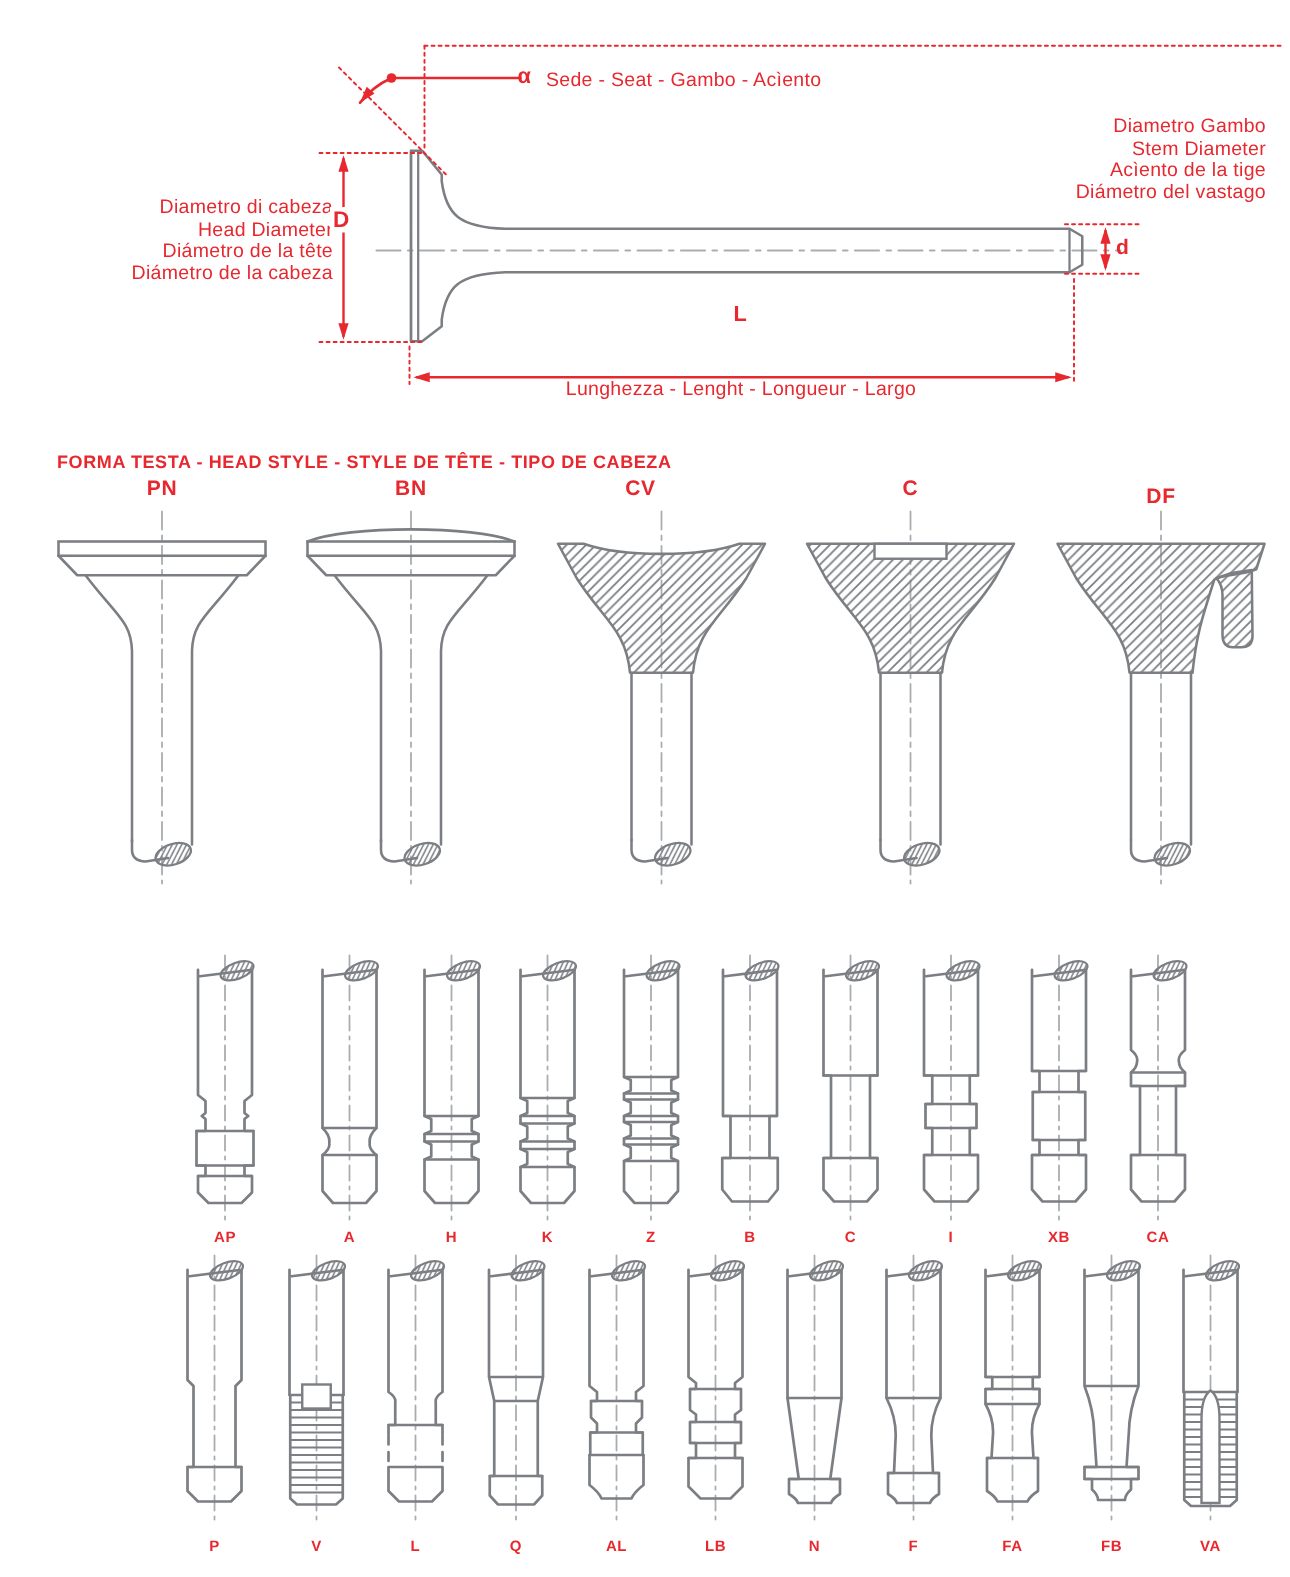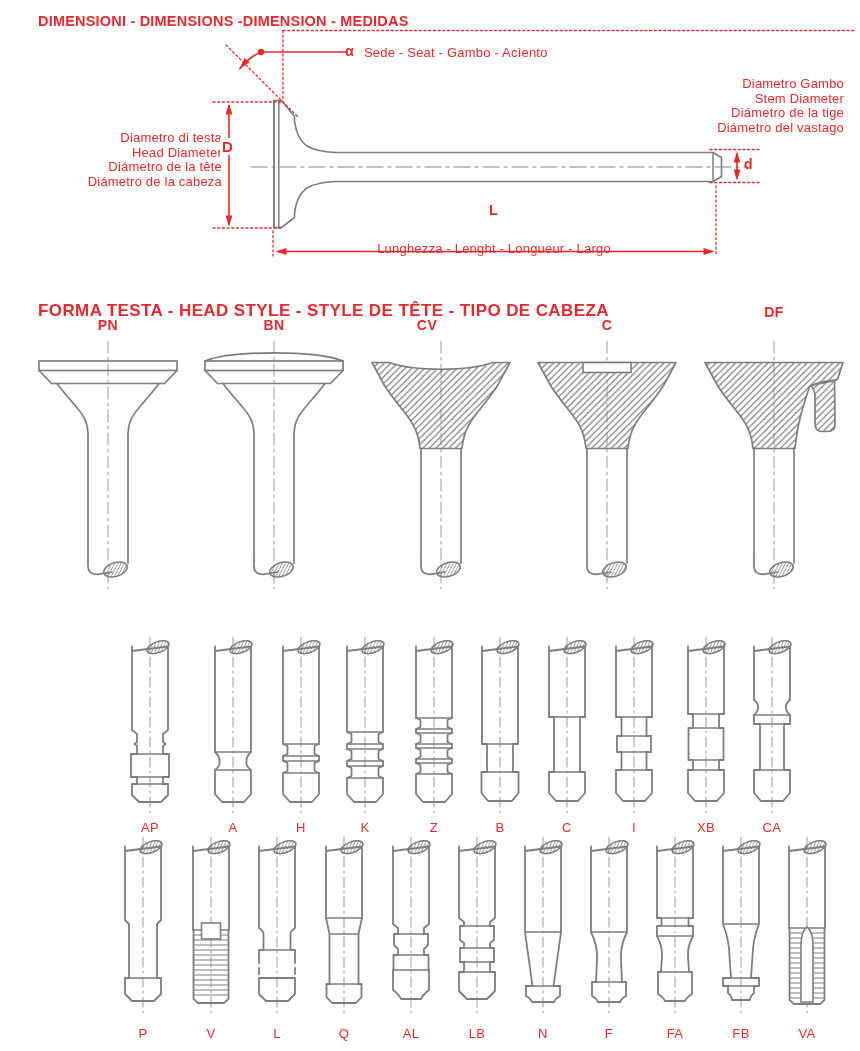--- a/index.html
+++ b/index.html
@@ -2,30 +2,30 @@
 <html style="--red: #e7282f;"><head>
 <meta charset="utf-8">
 <style>
   :root{--red:#e7282f}
   html,body{margin:0;padding:0;background:#fff}
   .page{position:relative;width:860px;height:1051px;background:#fff;overflow:hidden;
         font-family:"Liberation Sans",sans-serif}
   #art{position:absolute;left:0;top:0}
   .t{position:absolute;margin:0;color:var(--red);font-weight:700;white-space:nowrap}
   .title1{font-size:14.5px;letter-spacing:.2px}
-  .title23{font-size:17px;letter-spacing:.4px}
+  .title23{font-size:12px;letter-spacing:.4px}
   .ann{position:absolute;color:var(--red);font-size:13px;white-space:nowrap;letter-spacing:.2px}
   .blk{position:absolute;color:var(--red);font-size:13px;line-height:14.6px;text-align:right;
        white-space:nowrap;letter-spacing:.2px}
   .blk span{display:block}
   .sym{position:absolute;color:var(--red);font-weight:700;font-size:15px;white-space:nowrap}
   .bgw{background:#fff;padding:0 2px}
   .cl{position:absolute;color:var(--red);font-weight:700;font-size:14px;transform:translateX(-50%);
       letter-spacing:.5px;white-space:nowrap}
-  .sl{position:absolute;color:var(--red);font-weight:400;font-size:13px;transform:translateX(-50%);
+  .sl{position:absolute;color:var(--red);font-weight:700;font-size:10px;transform:translateX(-50%);
       letter-spacing:.4px;white-space:nowrap}
 </style>
 </head>
 <body>
 
 <div class="page">
 
   <svg id="art" width="860" height="1051" viewBox="0 0 860 1051">
       <defs>
         <pattern id="hp" patternUnits="userSpaceOnUse" width="6.5" height="6.5">
@@ -298,50 +298,49 @@
         <path d="M789.5,978 H824.5" fill="none" stroke="#7b7e82" stroke-width="1.2" stroke-linejoin="round" stroke-linecap="round"></path>
         <path d="M789.5,983 H824.5" fill="none" stroke="#7b7e82" stroke-width="1.2" stroke-linejoin="round" stroke-linecap="round"></path>
         <path d="M789.5,988 H824.5" fill="none" stroke="#7b7e82" stroke-width="1.2" stroke-linejoin="round" stroke-linecap="round"></path>
         <path d="M789.5,993 H824.5" fill="none" stroke="#7b7e82" stroke-width="1.2" stroke-linejoin="round" stroke-linecap="round"></path>
         <path d="M789.5,998 H824.5" fill="none" stroke="#7b7e82" stroke-width="1.2" stroke-linejoin="round" stroke-linecap="round"></path>
         <path d="M801,1002 L801,946 Q801,931 807,927 Q813,931 813,946 L813,1002 Z" fill="#fff" stroke="#7b7e82" stroke-width="1.6"></path>
         <ellipse cx="815" cy="847.2" rx="11.5" ry="5.4" transform="rotate(-20 815 847.2)" fill="url(#hps)" stroke="#7b7e82" stroke-width="1.5"></ellipse>
       </g>
     </svg>
 
-  <h2 class="t title1" style="left:38px;top:13px">DIMENSIONI - DIMENSIONS -DIMENSION - MEDIDAS</h2>
 
   <span class="sym" style="left:345px;top:43px;font-size:14.5px">α</span>
   <span class="ann" style="left:364px;top:45px">Sede - Seat - Gambo - Acìento</span>
 
   <div class="blk" style="right:638px;top:131px">
-    <span>Diametro di testa</span>
+    <span>Diametro di cabeza</span>
     <span>Head Diameter</span>
     <span>Diámetro de la tête</span>
     <span>Diámetro de la cabeza</span>
   </div>
   <span class="sym bgw" style="left:220px;top:138px">D</span>
 
   <div class="blk" style="right:16px;top:77px">
     <span>Diametro Gambo</span>
     <span>Stem Diameter</span>
-    <span>Diámetro de la tige</span>
+    <span>Acìento de la tige</span>
     <span>Diámetro del vastago</span>
   </div>
   <span class="sym" style="left:744px;top:156px;font-size:14px">d</span>
 
   <span class="sym" style="left:489px;top:202px;font-size:14.5px">L</span>
-  <span class="ann" style="left:494px;top:241px;transform:translateX(-50%)">Lunghezza - Lenght - Longueur - Largo</span>
+  <span class="ann" style="left:494px;top:251px;transform:translateX(-50%)">Lunghezza - Lenght - Longueur - Largo</span>
 
   <h2 class="t title23" style="left:38px;top:301px">FORMA TESTA - HEAD STYLE - STYLE DE TÊTE - TIPO DE CABEZA</h2>
   <span class="cl" style="left:108px;top:317px">PN</span>
   <span class="cl" style="left:274px;top:317px">BN</span>
   <span class="cl" style="left:427px;top:317px">CV</span>
   <span class="cl" style="left:607px;top:317px">C</span>
-  <span class="cl" style="left:774px;top:304px">DF</span>
+  <span class="cl" style="left:774px;top:322px">DF</span>
 
 
   <span class="sl" style="left:150px;top:820px">AP</span>
   <span class="sl" style="left:233px;top:820px">A</span>
   <span class="sl" style="left:301px;top:820px">H</span>
   <span class="sl" style="left:365px;top:820px">K</span>
   <span class="sl" style="left:434px;top:820px">Z</span>
   <span class="sl" style="left:500px;top:820px">B</span>
   <span class="sl" style="left:567px;top:820px">C</span>
   <span class="sl" style="left:634px;top:820px">I</span>

